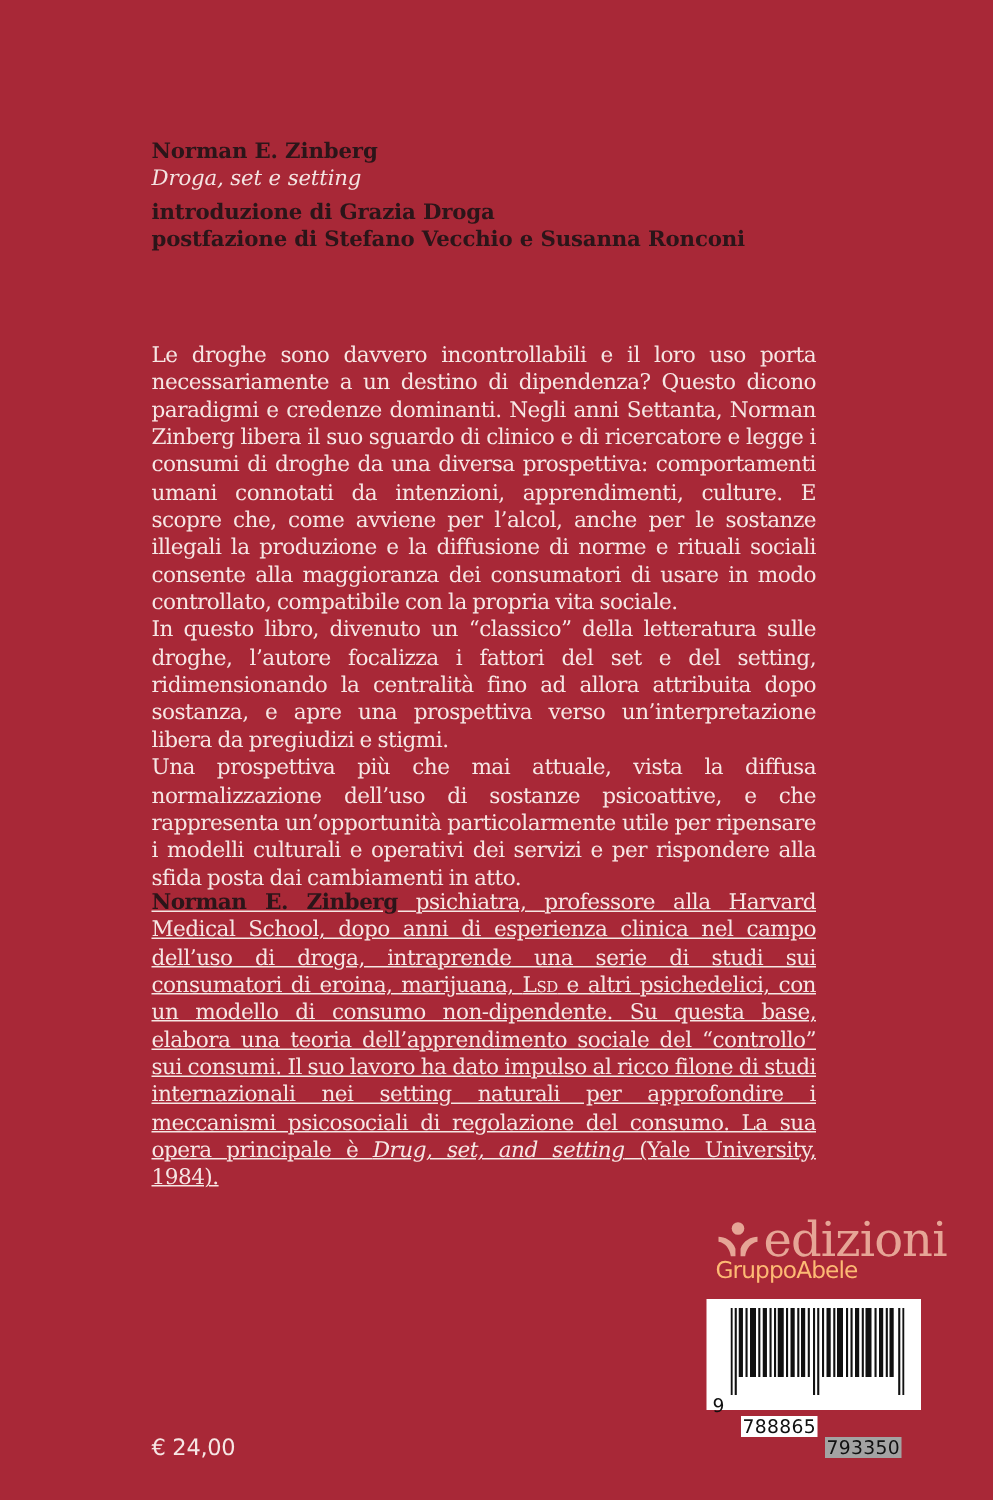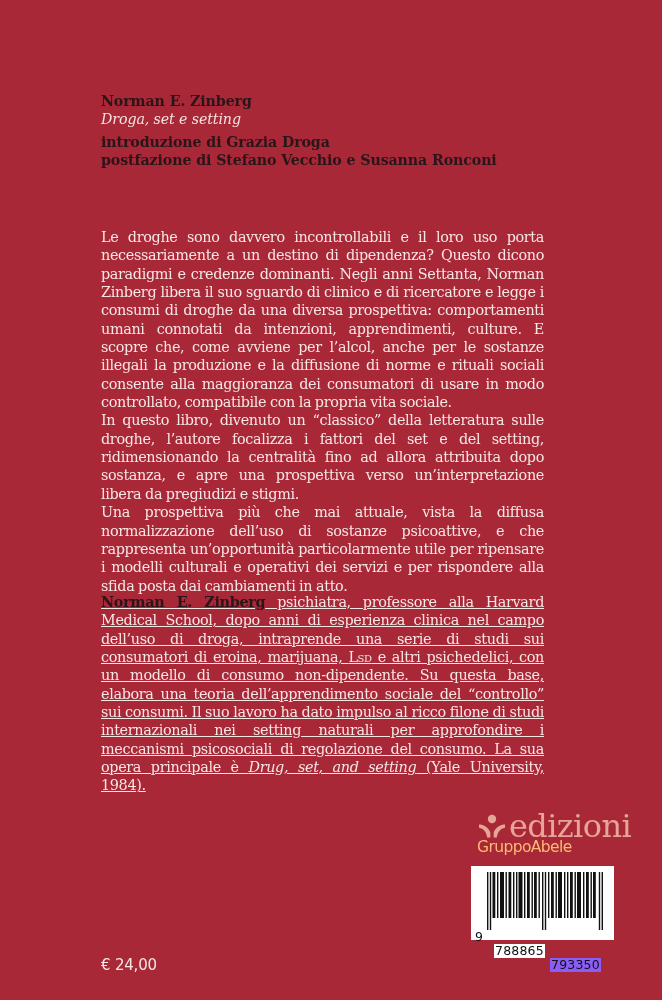--- a/index.html
+++ b/index.html
@@ -124,21 +124,21 @@
       top: 50px;
       width: 135px;
       font-family: "DejaVu Sans", "Liberation Sans", sans-serif;
       font-size: 12.5px;
       line-height: 14px;
       color: #111;
       white-space: pre;
     }
     .bd-lead { position: absolute; left: 0; }
     .bd-left { position: absolute; left: 19px; background:#fff; padding: 0 1px; letter-spacing: 0.2px;}
-    .bd-right { position: absolute; left: 75px; background:#8b5cf6; padding: 0 1px; letter-spacing: 0.2px;}
+    .bd-right { position: absolute; left: 75px; background:#a3a3a3; padding: 0 1px; letter-spacing: 0.2px;}
 
     .price {
       position: absolute;
       left: 101px;
       top: 922px;
       font-family: "DejaVu Sans", "Liberation Sans", sans-serif;
       font-size: 15px;
       line-height: 18px;
       color: #F6E6E4;
       letter-spacing: -0.2px;

